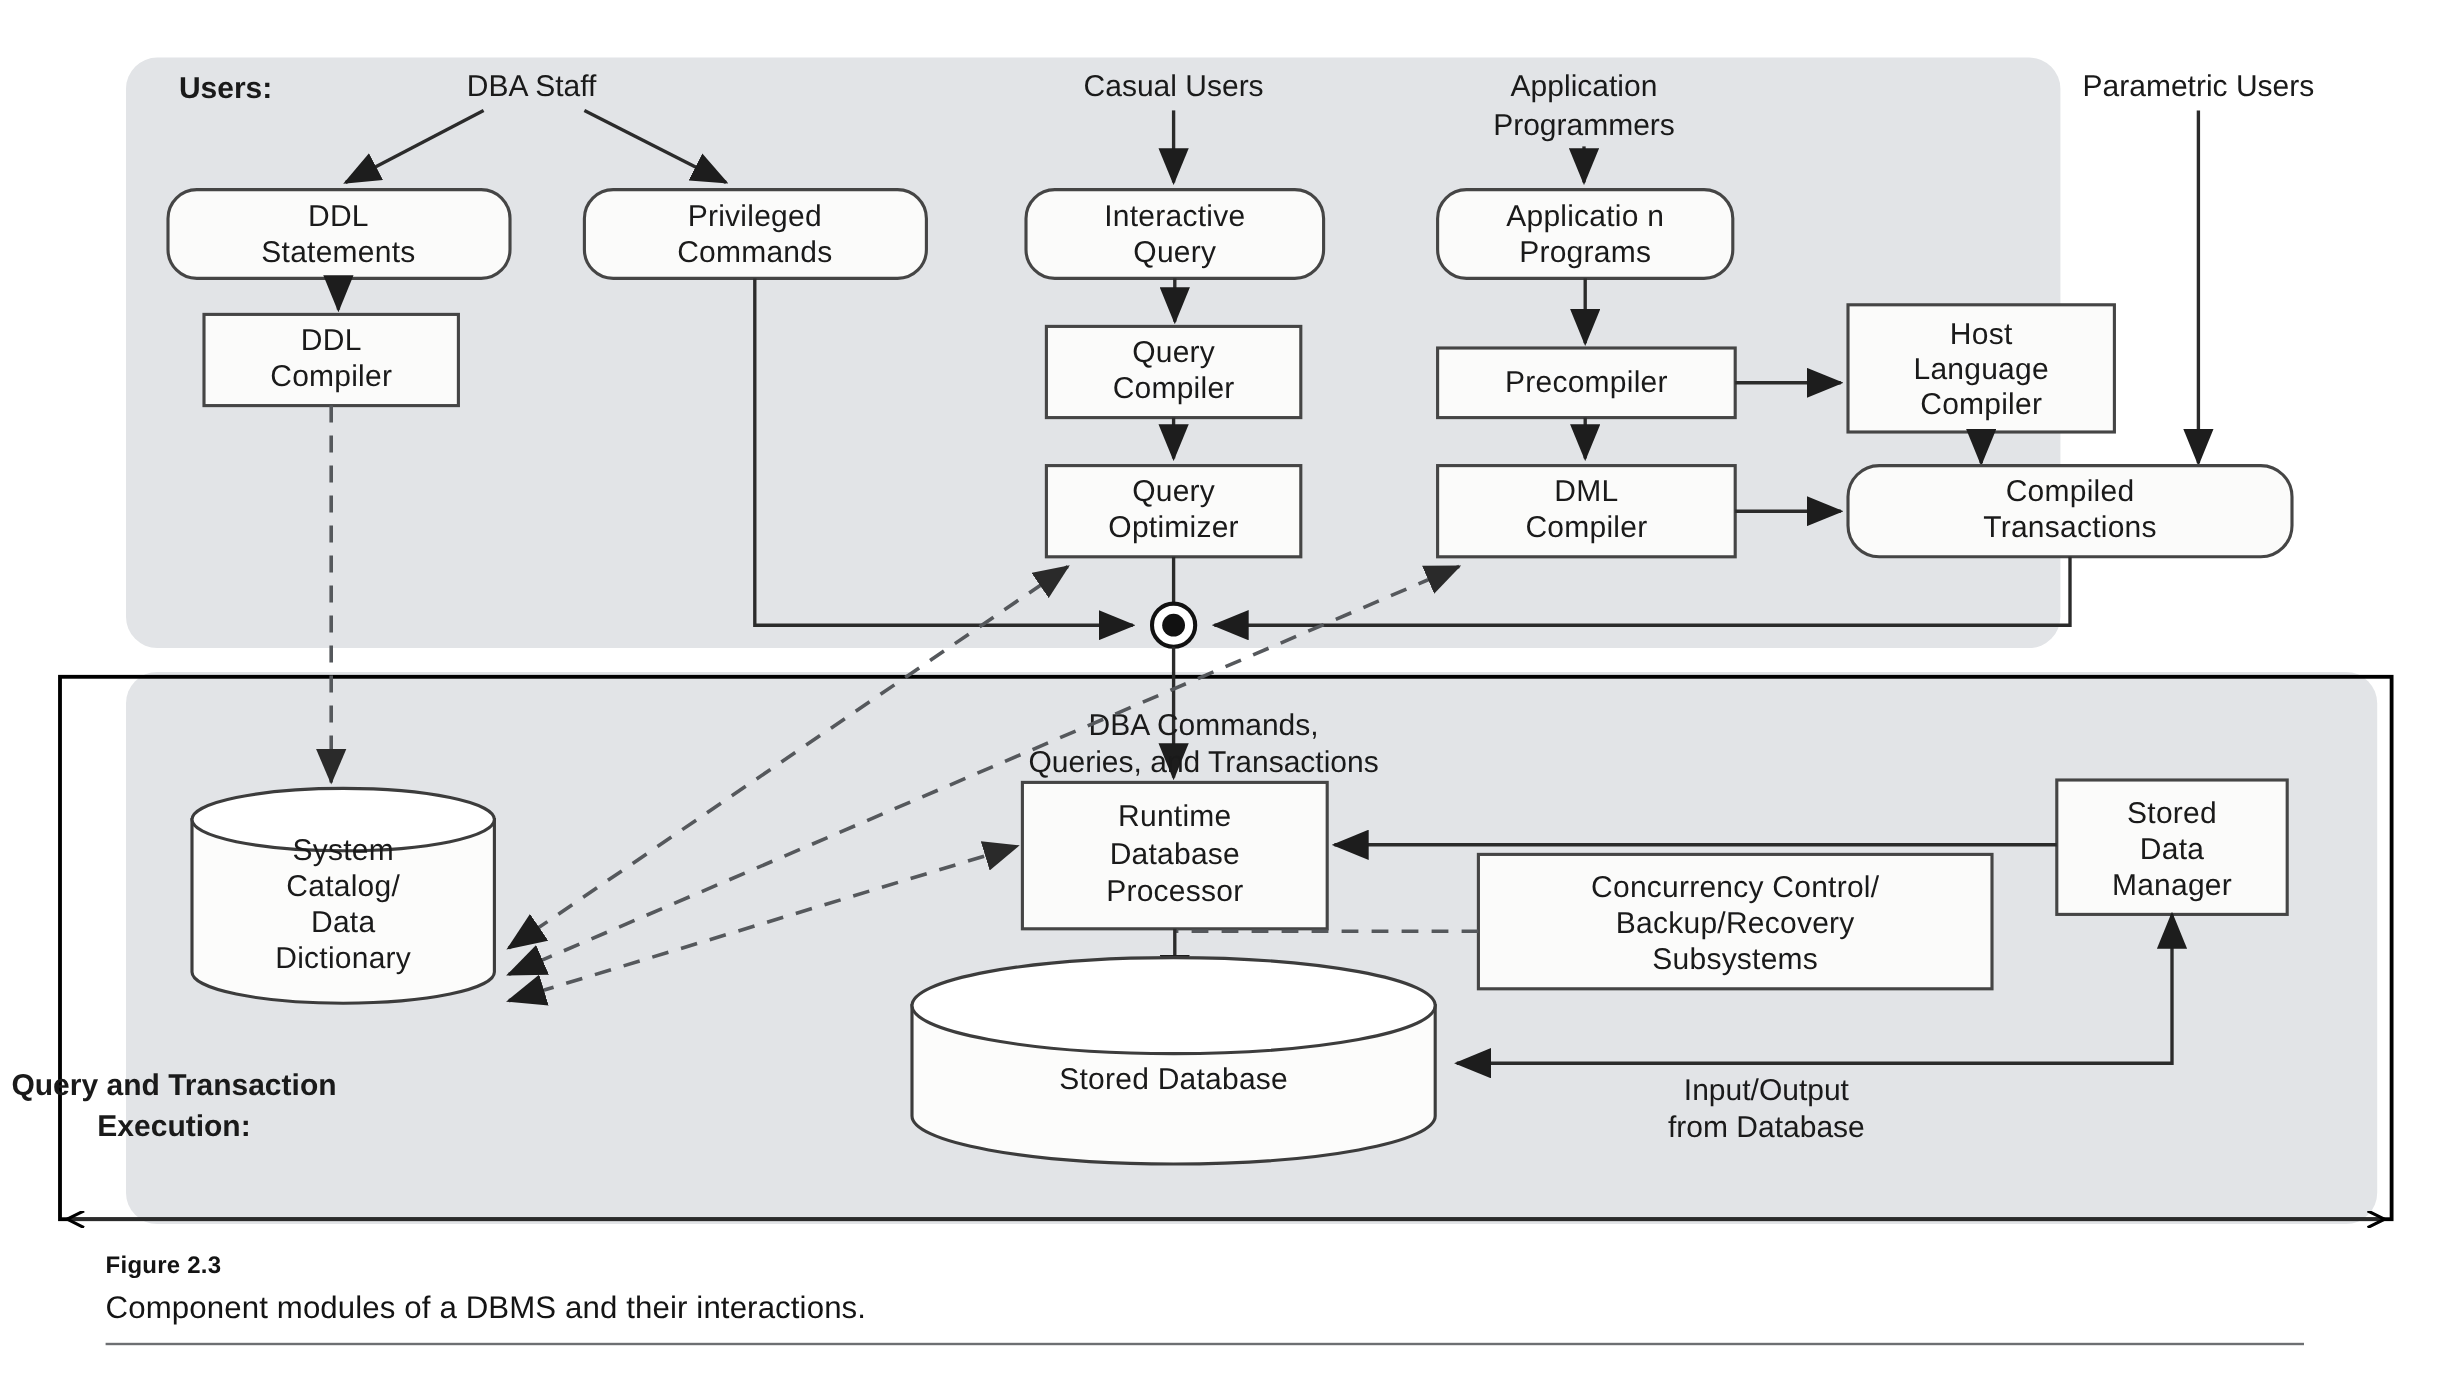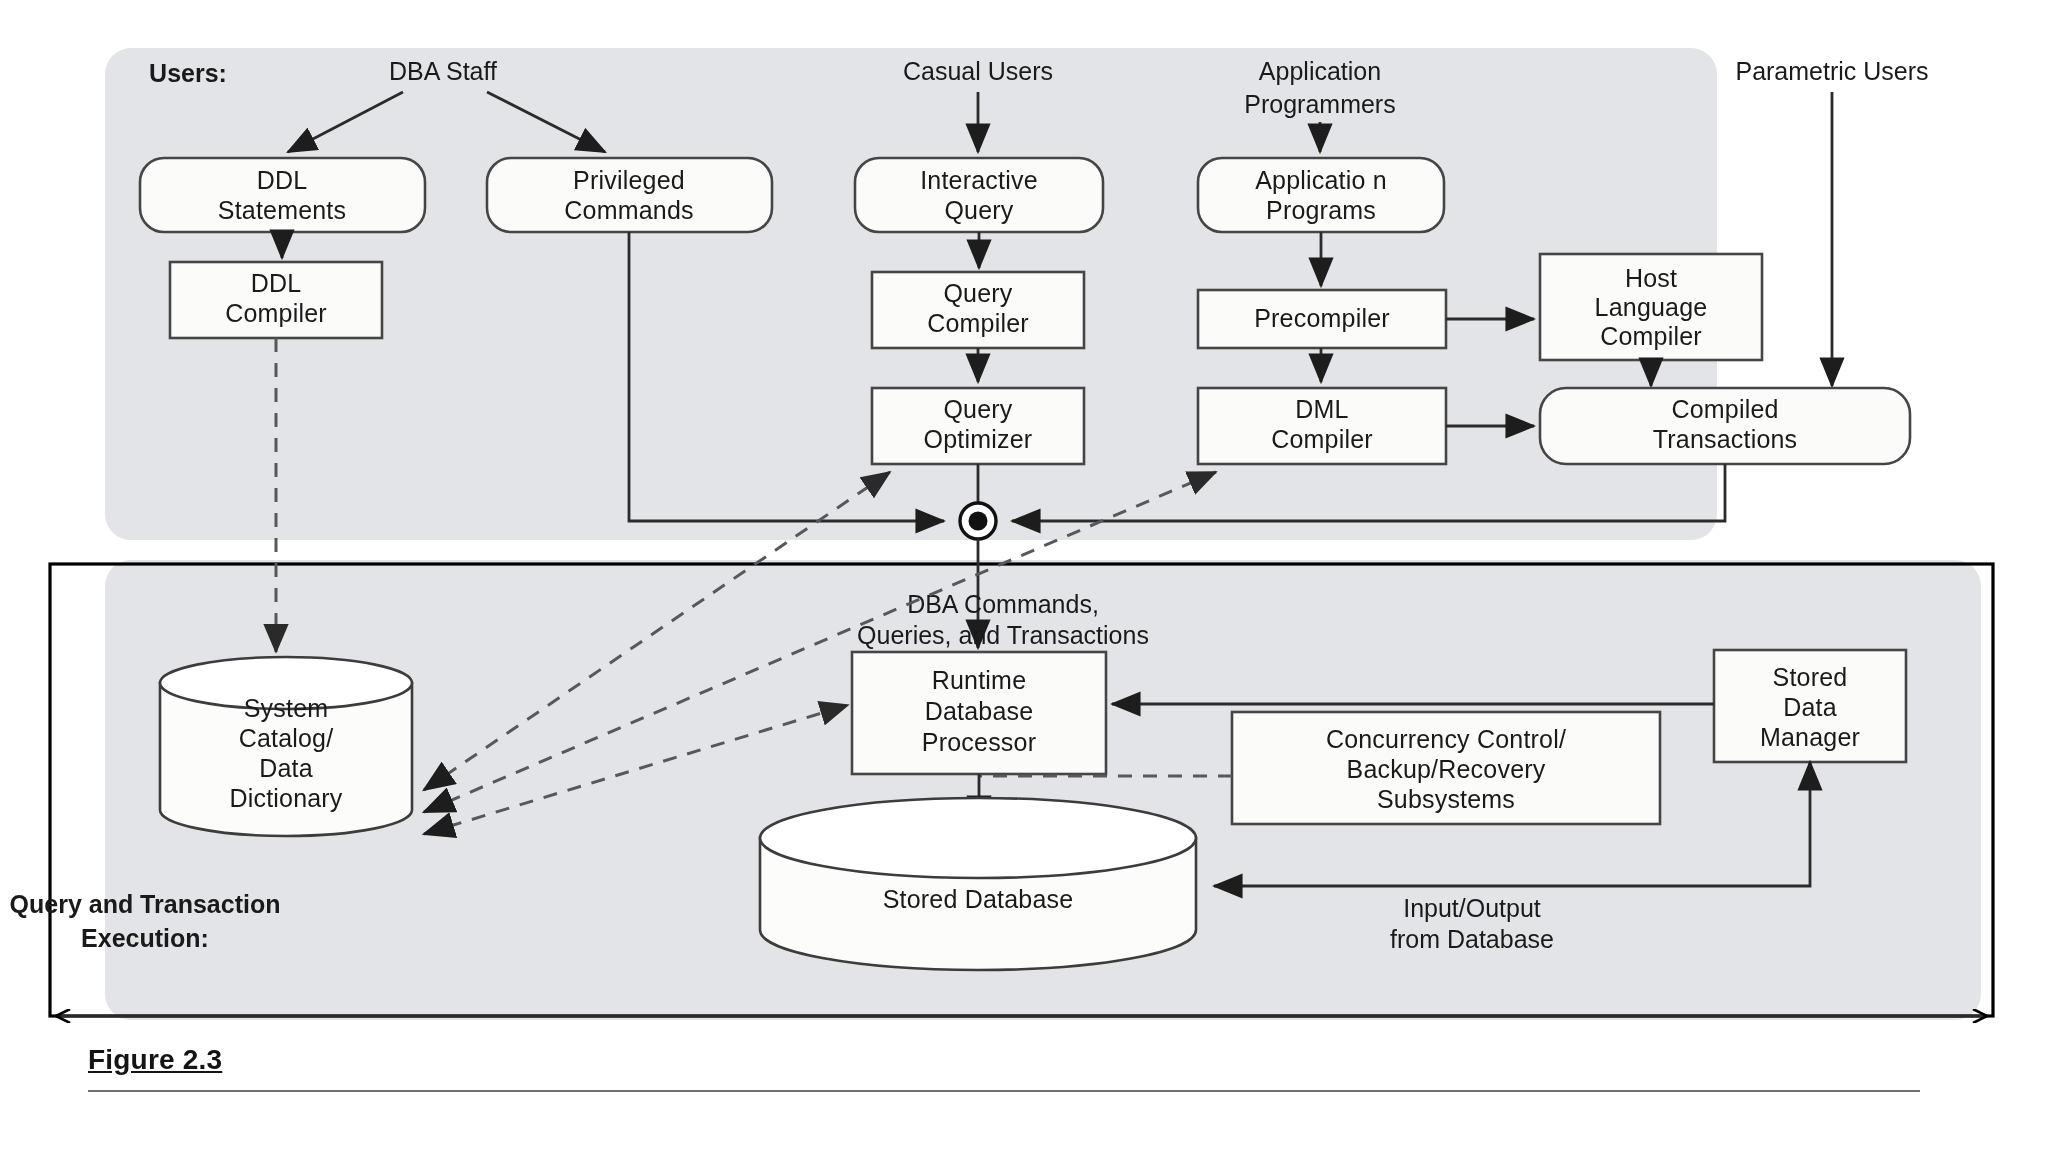--- a/index.html
+++ b/index.html
@@ -40,21 +40,21 @@
 
   .junction-outer{ fill:#ffffff; stroke:#111111; stroke-width:3.4; }
   .junction-inner{ fill:#111111; stroke:none; }
 
   
   .caption{
     position:absolute;
     left:88px; top:1044px; width:1900px;
     color:#141414;
   }
-  .cap-title{ font-size:28px; font-weight:bold; letter-spacing:.2px;text-decoration:underline; }
+  .cap-title{ font-size:20px; font-weight:bold; letter-spacing:.2px; }
   .cap-sub{ font-size:26px; margin-top:7px; letter-spacing:.1px; }
   .cap-rule{
     margin-top:14px; width:1832px; height:0;
     border-top:2.4px solid #6d6f72;
   }
 </style>
 </head>
 <body>
 
 <div id="stage">
@@ -223,16 +223,17 @@
   <g>
     <path class="cyl-body" d="M760,838 L760,930 A218,40 0 0 0 1196,930 L1196,838 Z"></path>
     <ellipse class="cyl-top" cx="978" cy="838" rx="218" ry="40"></ellipse>
   </g>
   <text class="t-node" x="978" y="901">Stored Database</text>
 
 </svg>
 
 <div class="caption">
   <div class="cap-title">Figure 2.3</div>
+  <div class="cap-sub">Component modules of a DBMS and their interactions.</div>
   <div class="cap-rule"></div>
 </div>
 
 </div>
 
 </body></html>

